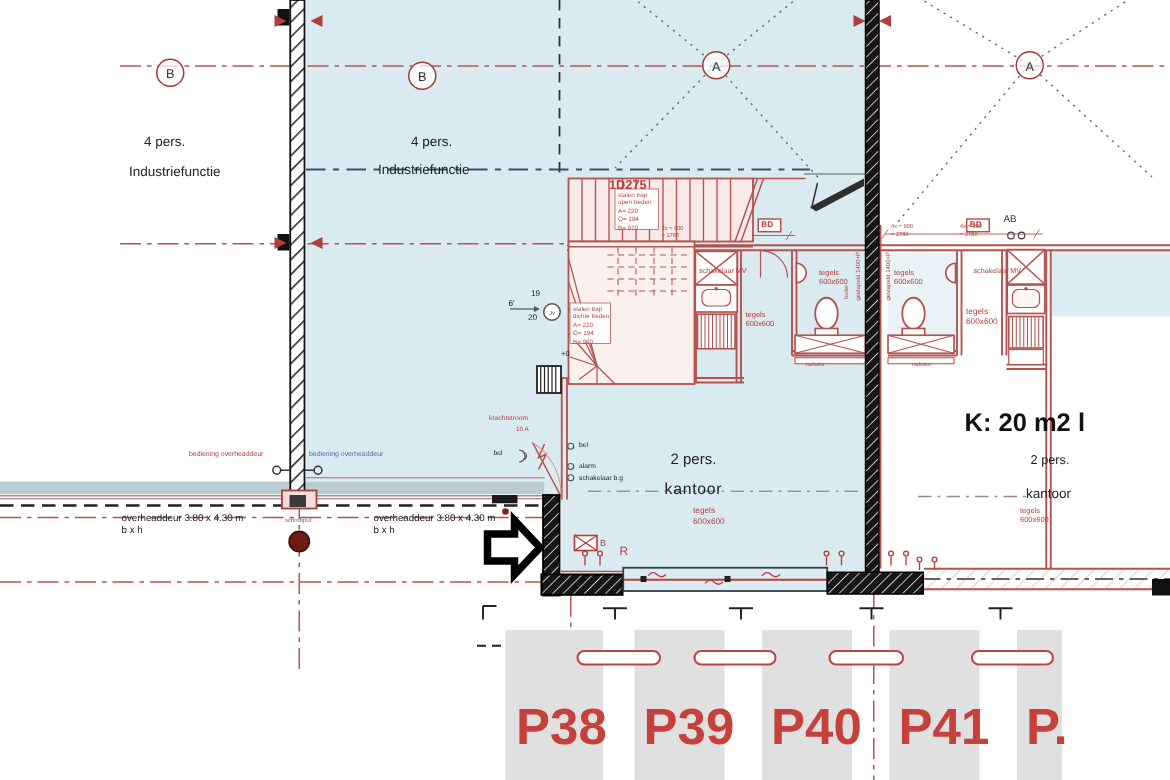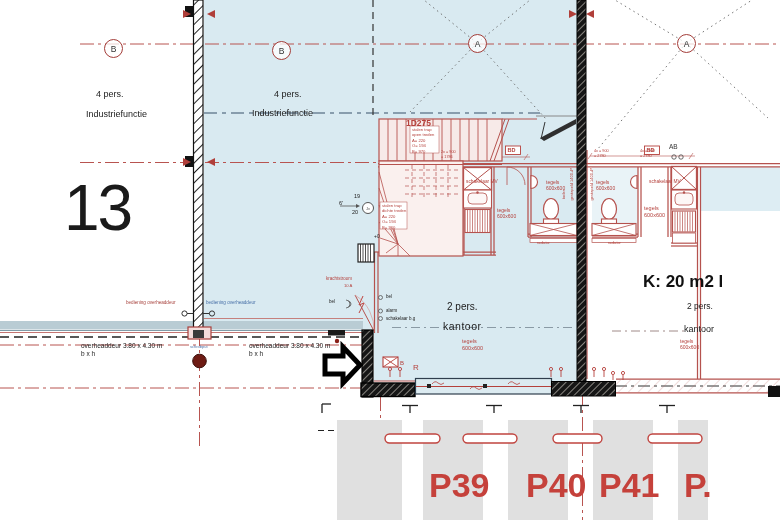--- a/index.html
+++ b/index.html
@@ -364,21 +364,20 @@
 <div class="gridmark" style="left:272px;top:41px;">
       <span>B</span>
     </div>
 <div class="gridmark" style="left:468px;top:34px;">
       <span>A</span>
     </div>
 <div class="gridmark" style="left:677px;top:34px;">
       <span>A</span>
     </div>
 
-<div class="lbl" style="left:64px;top:168px;font-size:64px;color:#1a1a1a;letter-spacing:-2px;">13</div>
 <div class="lbl" style="left:96px;top:89px;font-size:9px;">4 pers.</div>
 <div class="lbl" style="left:86px;top:109px;font-size:9px;">Industriefunctie</div>
 <div class="lbl" style="left:274px;top:89px;font-size:9px;">4 pers.</div>
 <div class="lbl" style="left:252px;top:108px;font-size:9px;">Industriefunctie</div>
 <div class="lbl" style="left:643px;top:271px;font-size:17px;font-weight:700;color:#111;">K: 20 m2 l</div>
 
 <div class="lbl" style="left:447px;top:301px;font-size:10px;">2 pers.</div>
 <div class="lbl" style="left:443px;top:320px;font-size:10.5px;letter-spacing:0.5px;">kantoor</div>
 <div class="lbl red" style="left:462px;top:338px;font-size:5.5px;">tegels
 600x600</div>
@@ -441,18 +440,19 @@
 <div class="lbl" style="left:126px;top:300px;font-size:4.6px;color:#a8433e;">bediening overheaddeur</div>
 <div class="lbl blue" style="left:206px;top:300px;font-size:4.6px;">bediening overheaddeur</div>
 <div class="lbl blue" style="left:190px;top:344px;font-size:4px;">schrobput</div>
 <div class="lbl" style="left:81px;top:342px;font-size:6.5px;">overheaddeur 3.80 x 4.30 m
 b x h</div>
 <div class="lbl" style="left:249px;top:342px;font-size:6.5px;">overheaddeur 3.80 x 4.30 m
 b x h</div>
 <div class="lbl red" style="left:413px;top:363px;font-size:8px;">R</div>
 <div class="lbl red" style="left:400px;top:360px;font-size:6px;">B</div>
 
+<div class="pspace" style="left:344px;">P38</div>
 <div class="pspace" style="left:429px;text-align:right;">P39</div>
-<div class="pspace" style="left:514px;margin-left:12px;">P40</div>
+<div class="pspace" style="left:514px;">P40</div>
 <div class="pspace" style="left:599px;text-align:right;">P41</div>
 <div class="pspace" style="left:684px;">P.</div>
 
 </div>
 
 </body></html>

